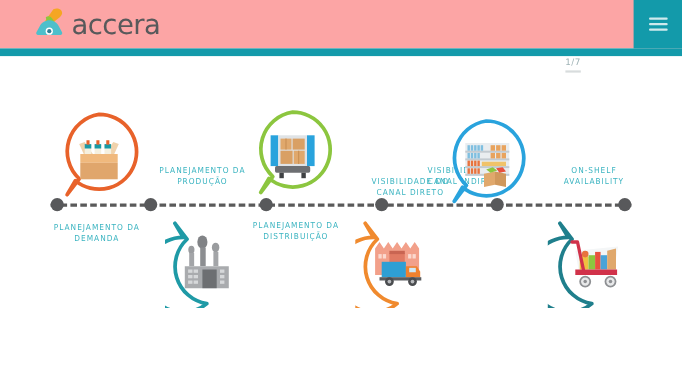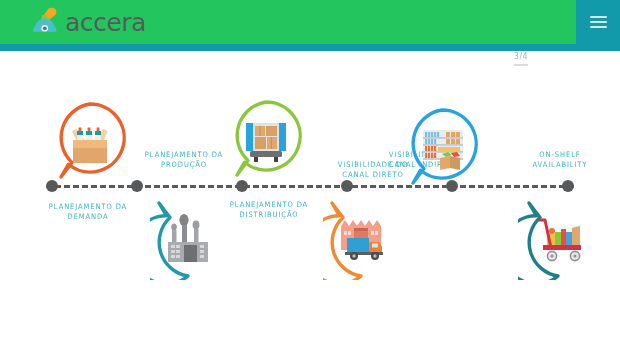--- a/index.html
+++ b/index.html
@@ -17,21 +17,21 @@
     overflow: hidden;
     background: #ffffff;
   }
 
   
   .header {
     position: absolute;
     left: 0; top: 0;
     width: 620px;
     height: 44px;
-    background: #22c55e;
+    background: #fca5a5;
   }
   .logo-wrap {
     position: absolute;
     left: 28px; top: 7px;
     display: flex;
     align-items: center;
     gap: 2px;
   }
   .logo-mark { width: 34px; height: 30px; display:block; }
   .logo-text {
@@ -152,21 +152,21 @@
       <span class="bars">
         <i></i>
           <i></i>
           <i></i>
       </span>
     </div>
   </div>
   <div class="header-rule"></div>
 
   <div class="page-counter">
-    <div class="num">3/4</div>
+    <div class="num">1/7</div>
     <div class="bar"></div>
   </div>
 
   <div class="timeline">
     <div class="tl-line"></div>
     <div class="tl-dot" style="left:46px"></div>
     <div class="tl-dot" style="left:131px"></div>
     <div class="tl-dot" style="left:236px"></div>
     <div class="tl-dot" style="left:341px"></div>
     <div class="tl-dot" style="left:446px"></div>
@@ -340,21 +340,21 @@
         <path d="M36 52 L46 50 L46 62 L36 64 Z" fill="#e0a86c"></path>
         <path d="M46 50 L56 52 L56 64 L46 62 Z" fill="#d0985c"></path>
         <path d="M38 48 L44 46 L48 49 L42 51 Z" fill="#8cc63f"></path>
         <path d="M47 47 L53 46 L56 50 L50 51 Z" fill="#e8513e"></path>
       </svg>
     </div>
     <div class="label" style="left:-84px; top:54px; width:106px;">VISIBILIDADE DO
 CANAL DIRETO</div>
   </div>
 
-  <div class="node" style="left:518px; top:198px;">
+  <div class="node" style="left:498px; top:198px;">
     <div class="bubble">
       <svg width="80" height="82" viewBox="0 0 80 82" xmlns="http://www.w3.org/2000/svg">
         <path d="M40 78 A34 34 0 1 1 18.5 17.8 L11 5 L22 19.5 A34 34 0 0 0 40 78 Z" fill="none" stroke="#1f7f8c" stroke-width="3.4" stroke-linejoin="round"></path>
 
         <path d="M25 30 L64 26 L60 48 L28 48 Z" fill="#f4f6f7"></path>
 
         <path d="M29 36 L33 30 L37 36 L37 47 L29 47 Z" fill="#f0c040"></path>
         <rect x="37" y="34" width="6" height="13" fill="#8cc63f"></rect>
         <rect x="43" y="31" width="5" height="16" fill="#e8513e"></rect>
         <rect x="48" y="34" width="6" height="13" fill="#4aa3d8"></rect>

